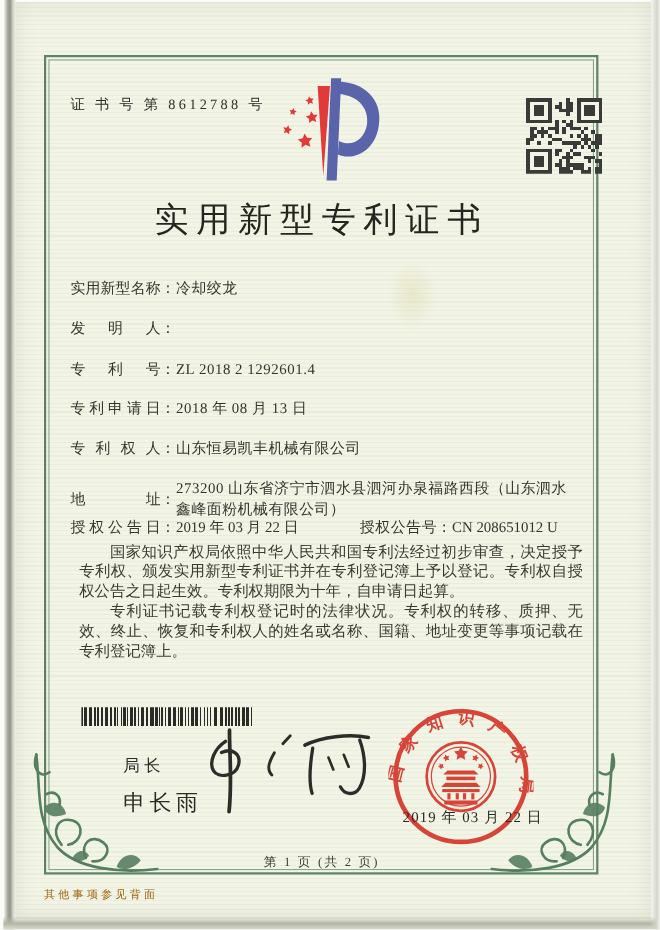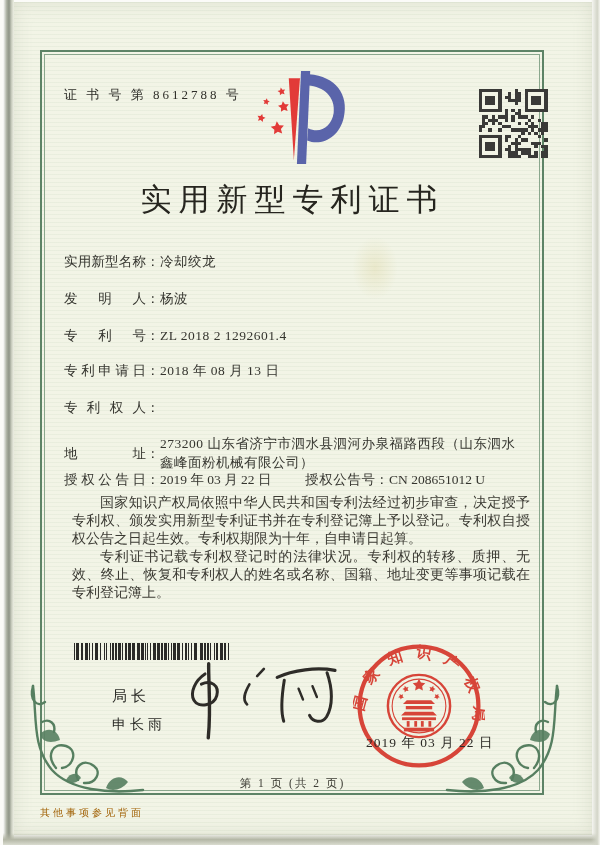--- a/index.html
+++ b/index.html
@@ -37,35 +37,35 @@
 
   
   .frow{position:absolute;left:64px;width:462px;display:flex;align-items:center;
     font-size:13.5px;color:#35352f;line-height:19px;}
   .flabel{display:inline-block;width:82px;text-align:justify;text-align-last:justify;flex:0 0 82px;}
   .fcolon{flex:0 0 14px;}
   .fvalue{flex:1;letter-spacing:0.5px;}
   .fr0{top:252px}.fr1{top:289px}.fr2{top:326px}.fr3{top:361px}.fr4{top:398px}.fr5{top:434px}
   .grant-row{top:470px;}
   .grant-right{position:absolute;left:241px;top:0;display:flex;}
-  .grant-right .flabel{width:70px;flex-basis:70px;}
+  .grant-right .flabel{width:70px;flex-basis:70px;margin-left:22px;}
 
   
   .body-text{position:absolute;left:72px;top:494px;width:458px;font-size:14px;
     line-height:18px;color:#3b3a33;text-align:justify;}
   .body-text p{margin:0;text-indent:2em;}
 
   
   .barcode{position:absolute;left:74px;top:643px;width:160px;height:17px;}
 
   
   .director-title{position:absolute;left:112px;top:687px;font-family:"Liberation Sans","DejaVu Sans",sans-serif;
     font-size:15px;letter-spacing:4px;color:#2b2b27;}
   .director-name{position:absolute;left:112px;top:716px;font-family:"Liberation Sans","DejaVu Sans",sans-serif;
-    font-size:14px;letter-spacing:4px;color:#2b2b27;}
+    font-size:20px;letter-spacing:4px;color:#2b2b27;}
   .signature{position:absolute;left:166px;top:656px;width:190px;height:90px;transform:rotate(-2deg);}
 
   
   .seal{position:absolute;left:353px;top:640px;width:132px;height:132px;opacity:0.93;}
   .seal-date{position:absolute;left:366px;top:734px;width:130px;font-size:13.5px;
     letter-spacing:1px;color:#2c2a26;}
 
   
   .page-info{position:absolute;left:40px;top:776px;width:505px;text-align:center;
     font-size:11.5px;letter-spacing:2px;color:#3c3c34;}
@@ -270,35 +270,35 @@
   <div class="title">实用新型专利证书</div>
 
   <div class="frow fr0">
     <span class="flabel">实用新型名称</span>
       <span class="fcolon">：</span>
       <span class="fvalue">冷却绞龙</span>
   </div>
   <div class="frow fr1">
     <span class="flabel">发明人</span>
       <span class="fcolon">：</span>
-      <span class="fvalue">杨波</span>
   </div>
   <div class="frow fr2">
     <span class="flabel">专利号</span>
       <span class="fcolon">：</span>
       <span class="fvalue">ZL 2018 2 1292601.4</span>
   </div>
   <div class="frow fr3">
     <span class="flabel">专利申请日</span>
       <span class="fcolon">：</span>
       <span class="fvalue">2018 年 08 月 13 日</span>
   </div>
   <div class="frow fr4">
     <span class="flabel">专利权人</span>
       <span class="fcolon">：</span>
+      <span class="fvalue">山东恒易凯丰机械有限公司</span>
   </div>
   <div class="frow fr5">
     <span class="flabel">地址</span>
       <span class="fcolon">：</span>
       <span class="fvalue">273200 山东省济宁市泗水县泗河办泉福路西段（山东泗水鑫峰面粉机械有限公司）</span>
   </div>
 
   <div class="frow grant-row">
     <span class="flabel">授权公告日</span>
       <span class="fcolon">：</span>

